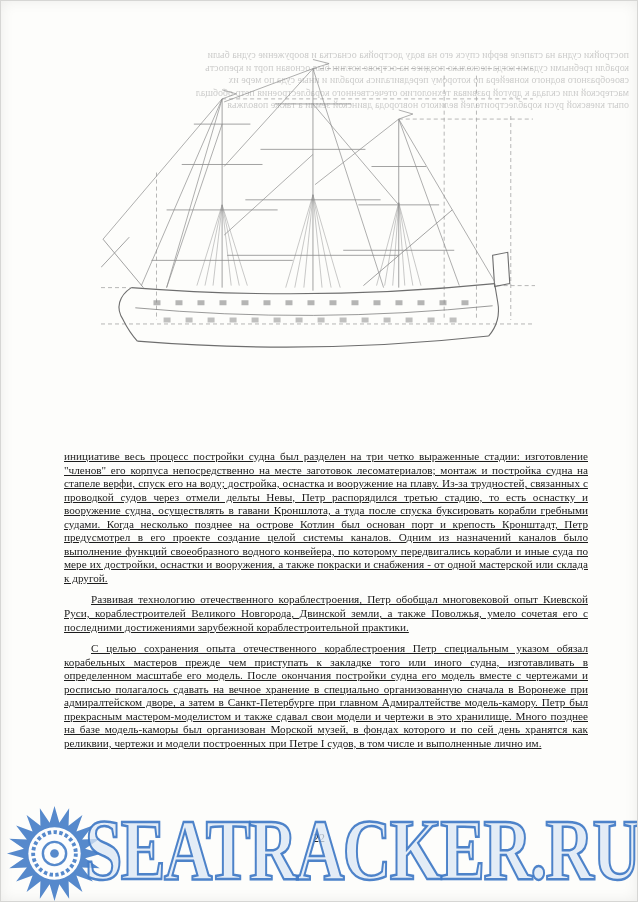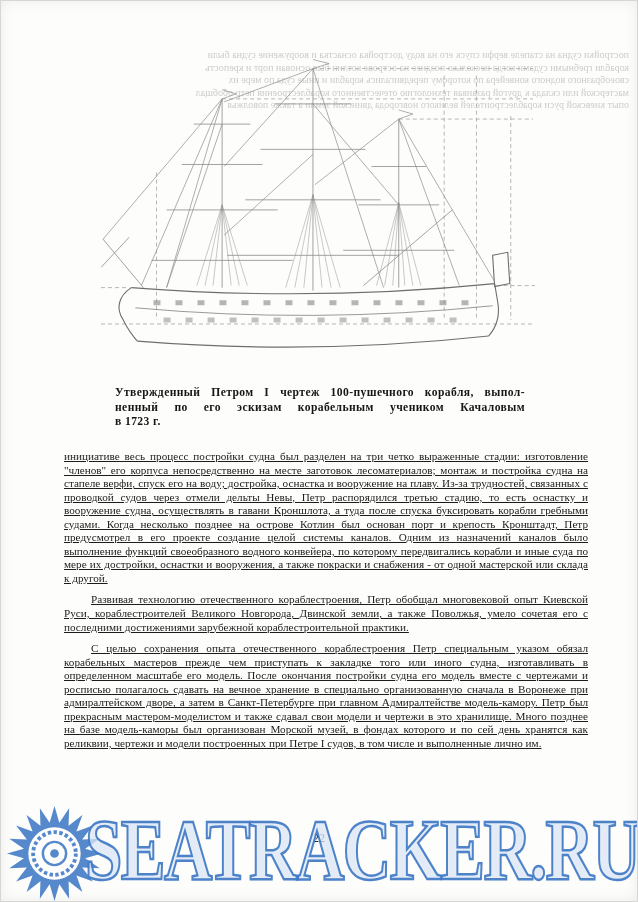--- a/index.html
+++ b/index.html
@@ -159,25 +159,20 @@
         <line x1="295" y1="148" x2="301" y2="230"></line>
       <line x1="295" y1="148" x2="309" y2="230"></line>
         <line x1="295" y1="148" x2="317" y2="230"></line>
     </g>
 
     <polyline points="120,45 134,40 120,36" stroke-width="0.7"></polyline>
     <polyline points="210,15 226,10 210,6" stroke-width="0.7"></polyline>
     <polyline points="295,65 309,60 295,56" stroke-width="0.7"></polyline>
   </svg>
 
-  <div class="caption">
-    <div class="just">Утвержденный Петром I чертеж 100-пушечного корабля, выпол-</div>
-    <div class="just">ненный по его эскизам корабельным учеником Качаловым</div>
-    <div>в 1723 г.</div>
-  </div>
 
   <div class="bodytext">
     <p class="noindent">инициативе весь процесс постройки судна был разделен на три четко выраженные стадии: изготовление "членов" его корпуса непосредственно на месте заготовок лесоматериалов; монтаж и постройка судна на стапеле верфи, спуск его на воду; достройка, оснастка и вооружение на плаву. Из-за трудностей, связанных с проводкой судов через отмели дельты Невы, Петр распорядился третью стадию, то есть оснастку и вооружение судна, осуществлять в гавани Кроншлота, а туда после спуска буксировать корабли гребными судами. Когда несколько позднее на острове Котлин был основан порт и крепость Кронштадт, Петр предусмотрел в его проекте создание целой системы каналов. Одним из назначений каналов было выполнение функций своеобразного водного конвейера, по которому передвигались корабли и иные суда по мере их достройки, оснастки и вооружения, а также покраски и снабжения - от одной мастерской или склада к другой.</p>
     <p>Развивая технологию отечественного кораблестроения, Петр обобщал многовековой опыт Киевской Руси, кораблестроителей Великого Новгорода, Двинской земли, а также Поволжья, умело сочетая его с последними достижениями зарубежной кораблестроительной практики.</p>
     <p>С целью сохранения опыта отечественного кораблестроения Петр специальным указом обязал корабельных мастеров прежде чем приступать к закладке того или иного судна, изготавливать в определенном масштабе его модель. После окончания постройки судна его модель вместе с чертежами и росписью полагалось сдавать на вечное хранение в специально организованную сначала в Воронеже при адмиралтейском дворе, а затем в Санкт-Петербурге при главном Адмиралтействе модель-камору. Петр был прекрасным мастером-моделистом и также сдавал свои модели и чертежи в это хранилище. Много позднее на базе модель-каморы был организован Морской музей, в фондах которого и по сей день хранятся как реликвии, чертежи и модели построенных при Петре I судов, в том числе и выполненные лично им.</p>
   </div>
 
   <div class="pagenum">22</div>
 
   <div class="watermark">

